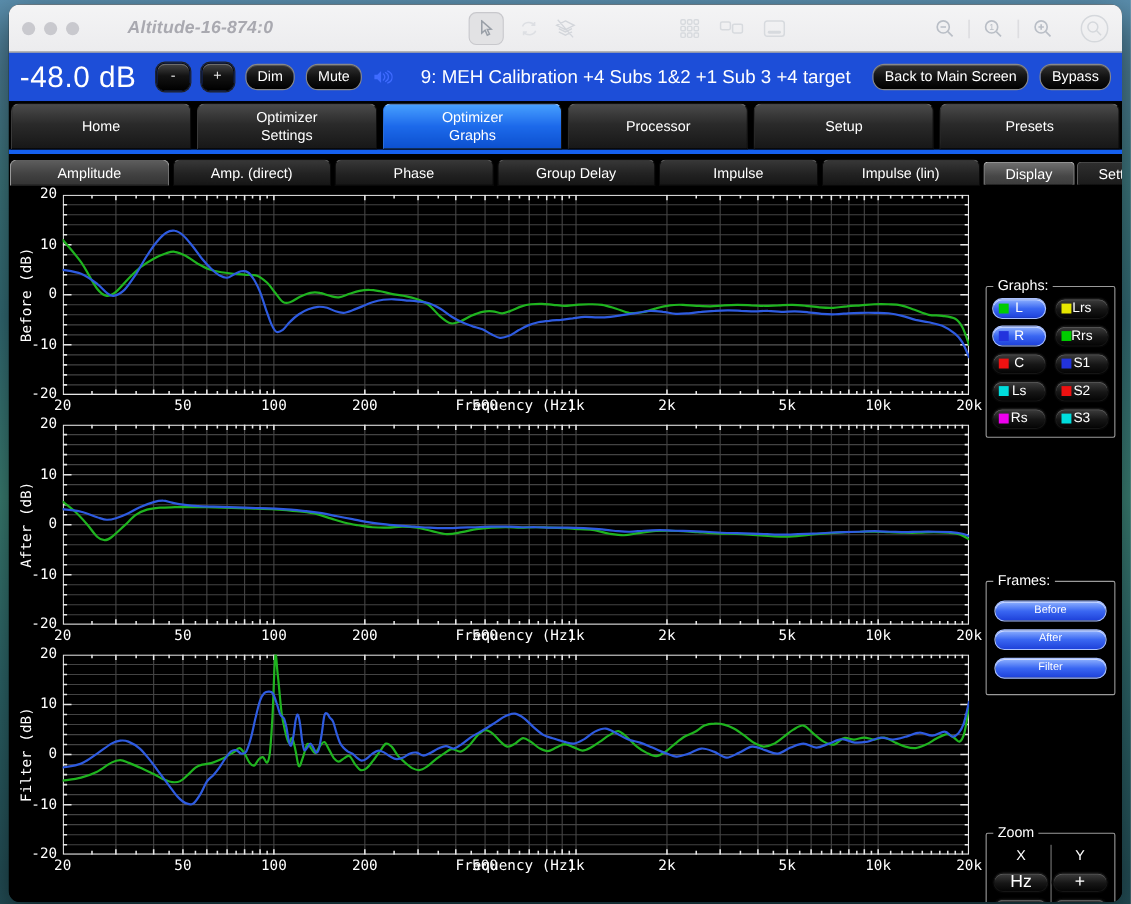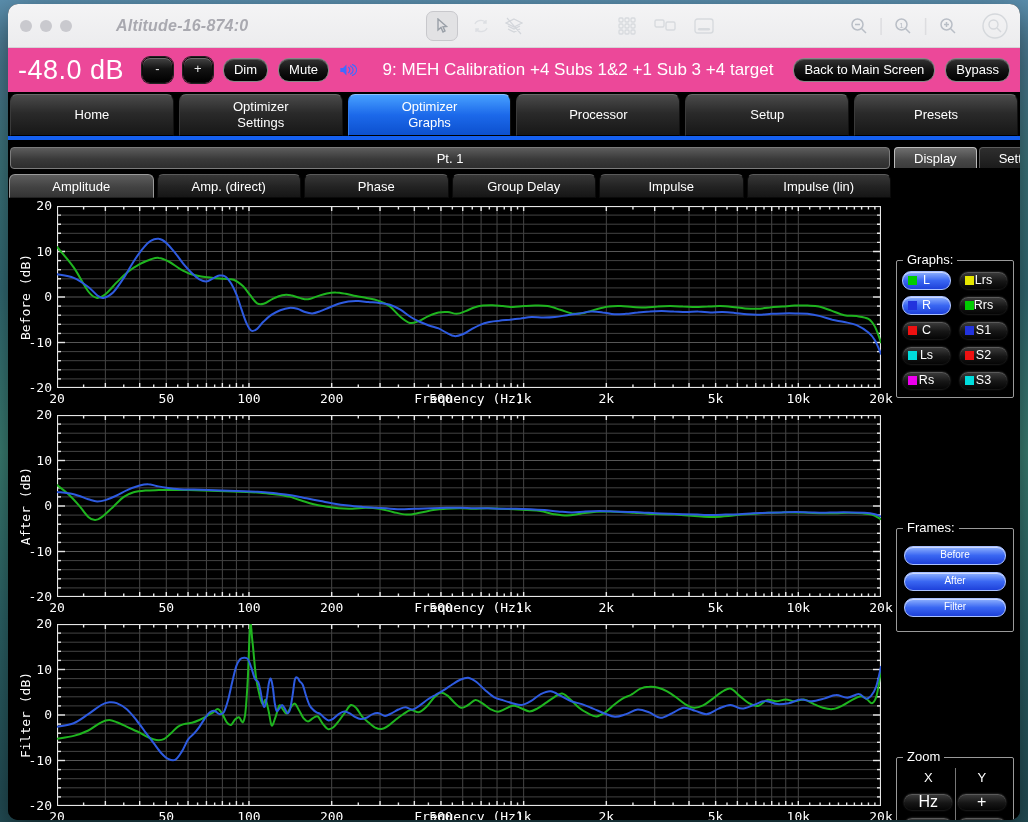--- a/index.html
+++ b/index.html
@@ -22,21 +22,21 @@
   .tl-dot{width:12px;height:12px;border-radius:50%;background:#c9c9ce;}
   .tb-title{margin-left:36px;font-size:16px;font-weight:bold;color:#a9a9b0;letter-spacing:.2px;font-style:italic;}
   .tb-group{display:flex;align-items:center;gap:14px;margin-left:170px;}
   .tb-group2{display:flex;align-items:center;gap:18px;margin-left:86px;}
   .tb-right{margin-left:auto;display:flex;align-items:center;gap:10px;}
   .tb-btn{display:flex;align-items:center;justify-content:center;width:30px;height:28px;border-radius:7px;}
   .tb-btn.sel{background:#e2e2e4;border:1px solid #c8c8cc;}
   .tb-sep{color:#dddde0;font-size:18px;}
   svg.ticon{display:block;}
   
-  .vol-row{height:44px;display:flex;align-items:center;padding:0 10px;gap:10px;background:#ec4899;}
+  .vol-row{height:44px;display:flex;align-items:center;padding:0 10px;gap:10px;background:#1d4ed8;}
   .vol-text{font-size:27px;color:#fff;letter-spacing:.5px;margin-right:8px;white-space:nowrap;}
   .sq-btn{
     width:42px;height:24px;border-radius:8px;color:#e8e8e8;font-size:13px;line-height:22px;text-align:center;
     background:linear-gradient(#454545,#131313 45%,#000);border:1px solid #0b0b0b;
     box-shadow:inset 0 1px 0 #6c6c6c, 0 0 0 1px #222;
   }
   .pill-btn{
     height:22px;border-radius:11px;color:#fff;font-size:13px;line-height:21px;text-align:center;padding:0 10px;
     background:linear-gradient(#333,#121212 50%,#000);border:1px solid #888;
     box-shadow:inset 0 1px 0 #555;white-space:nowrap;
@@ -234,21 +234,20 @@
     <div class="mtab sel">Optimizer
 Graphs</div>
     <div class="mtab">Processor</div>
     <div class="mtab">Setup</div>
     <div class="mtab">Presets</div>
   </div>
   <div class="blue-rule"></div>
 
   <div class="content">
     <div class="left-col">
-      <div class="pt-bar">Pt. 1</div>
 
       <div class="graph-tabs">
         <div class="gtab sel">Amplitude</div>
         <div class="gtab">Amp. (direct)</div>
         <div class="gtab">Phase</div>
         <div class="gtab">Group Delay</div>
         <div class="gtab">Impulse</div>
         <div class="gtab">Impulse (lin)</div>
       </div>
 

